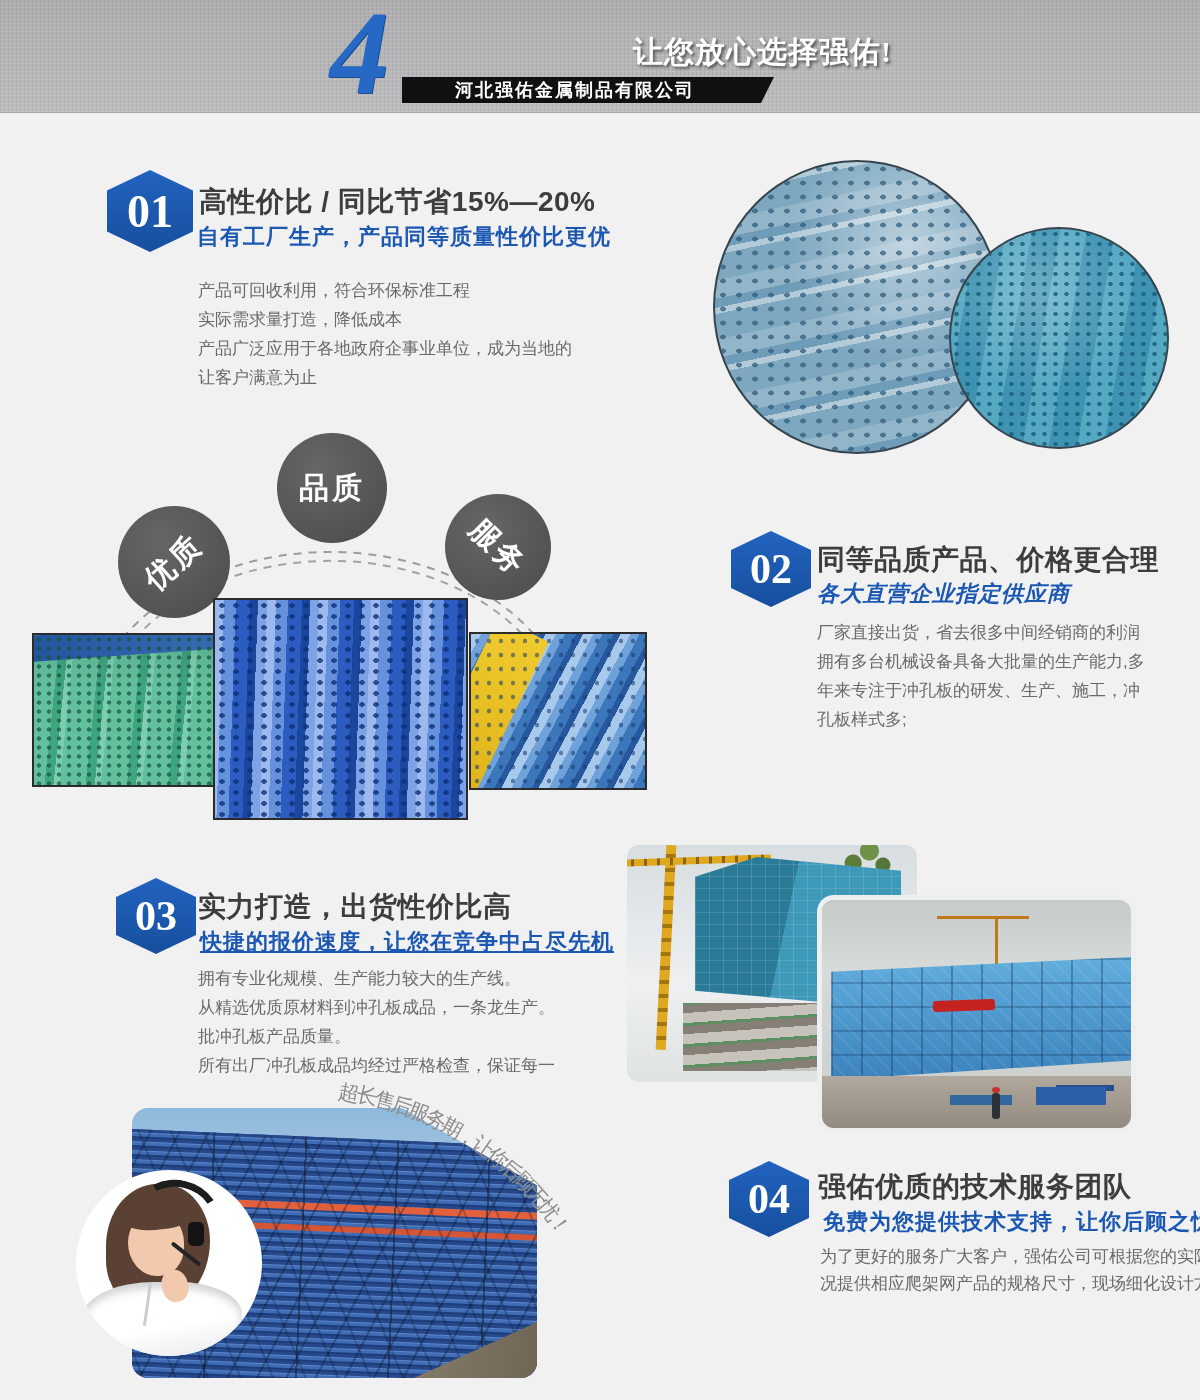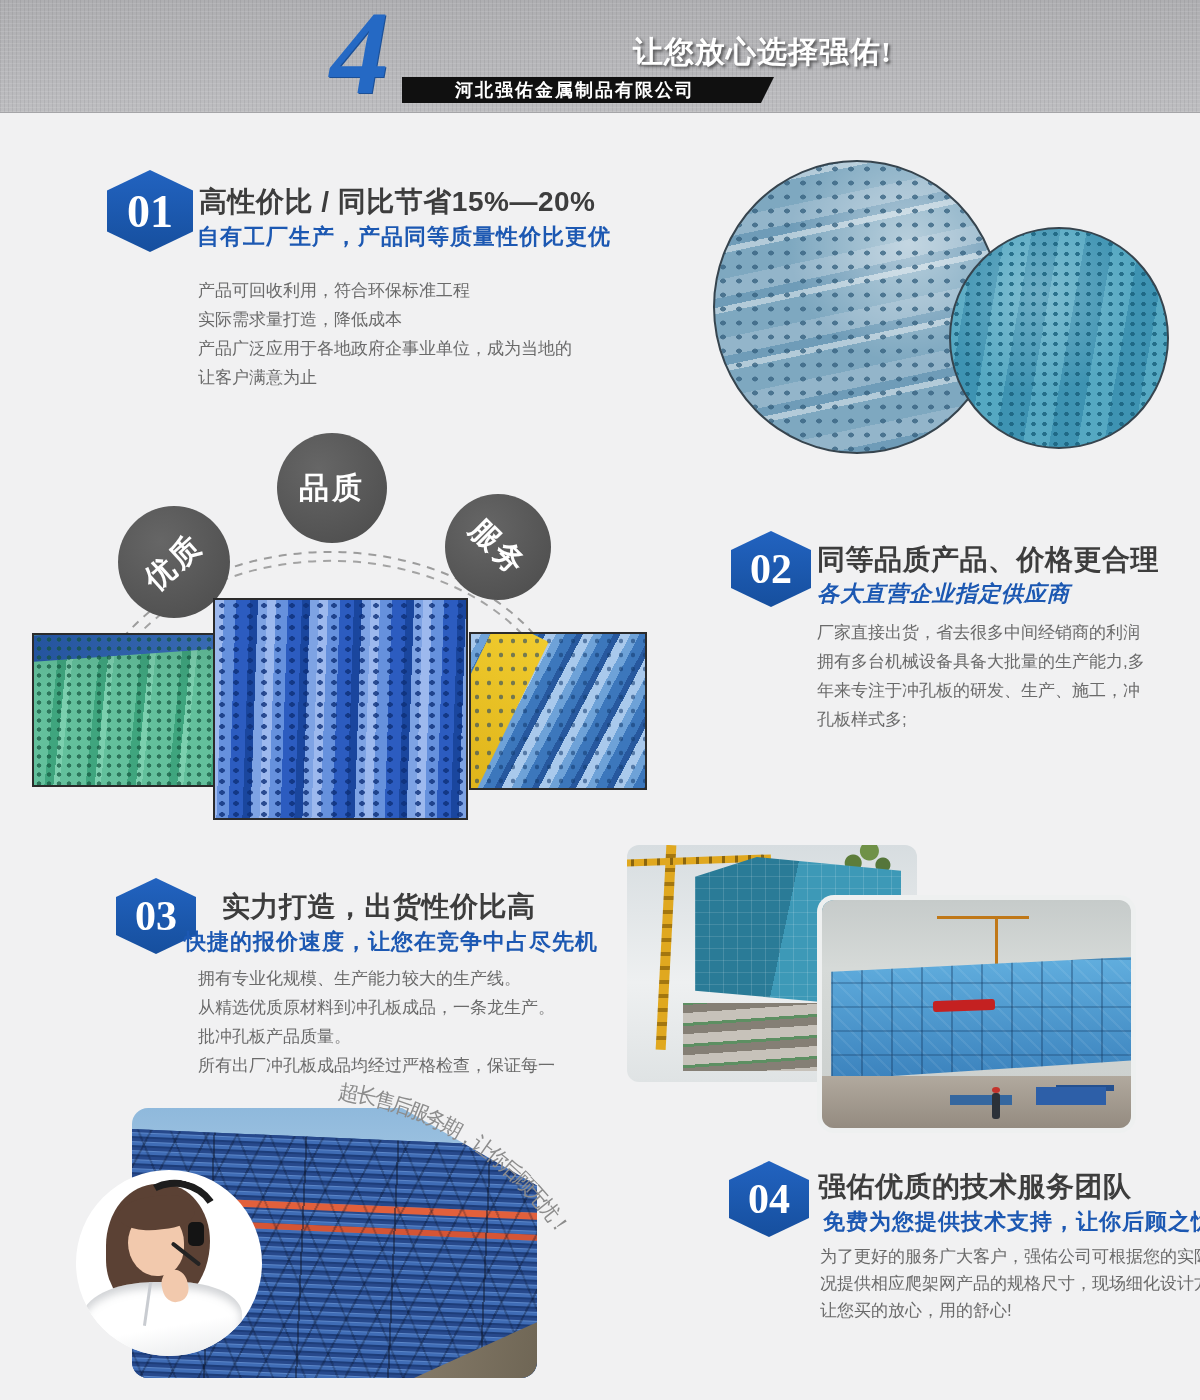--- a/index.html
+++ b/index.html
@@ -199,22 +199,22 @@
   <div class="adv-body" style="left:817px;top:618px;width:380px;">
     <p>厂家直接出货，省去很多中间经销商的利润</p>
     <p>拥有多台机械设备具备大批量的生产能力,多</p>
     <p>年来专注于冲孔板的研发、生产、施工，冲</p>
     <p>孔板样式多;</p>
   </div>
 
   <div class="hex" style="left:116px;top:878px;width:80px;height:76px;font-size:42px;">
     <span>03</span>
   </div>
-  <div class="adv-title" style="left:198px;top:888px;margin-left:24px;">实力打造，出货性价比高</div>
-  <div class="adv-sub" style="left:184px;top:927px;">快捷的报价速度，让您在竞争中占尽先机</div>
+  <div class="adv-title" style="left:198px;top:888px;">实力打造，出货性价比高</div>
+  <div class="adv-sub" style="left:200px;top:927px;text-decoration:underline;">快捷的报价速度，让您在竞争中占尽先机</div>
   <div class="adv-body" style="left:198px;top:964px;width:380px;">
     <p>拥有专业化规模、生产能力较大的生产线。</p>
     <p>从精选优质原材料到冲孔板成品，一条龙生产。</p>
     <p>批冲孔板产品质量。</p>
     <p>所有出厂冲孔板成品均经过严格检查，保证每一</p>
   </div>
 
   <div class="photo b1">
     <div class="b1-mast"></div>
     <div class="b1-arm"></div>
@@ -232,21 +232,20 @@
   </div>
 
   <div class="hex" style="left:729px;top:1161px;width:80px;height:76px;font-size:42px;">
     <span>04</span>
   </div>
   <div class="adv-title" style="left:818px;top:1168px;">强佑优质的技术服务团队</div>
   <div class="adv-sub" style="left:823px;top:1207px;">免费为您提供技术支持，让你后顾之忧</div>
   <div class="adv-body" style="left:820px;top:1243px;width:380px;">
     <p style="line-height:27px;">为了更好的服务广大客户，强佑公司可根据您的实际情</p>
     <p style="line-height:27px;">况提供相应爬架网产品的规格尺寸，现场细化设计方案</p>
-    <p style="line-height:27px;">让您买的放心，用的舒心!</p>
   </div>
 
   <div class="fence">
     <div class="fence-wall"></div>
     <div class="fence-ground"></div>
   </div>
   <div class="fence-cut"></div>
   <div class="agent-circle">
     <div class="agent-hair"></div>
     <div class="agent-face"></div>

